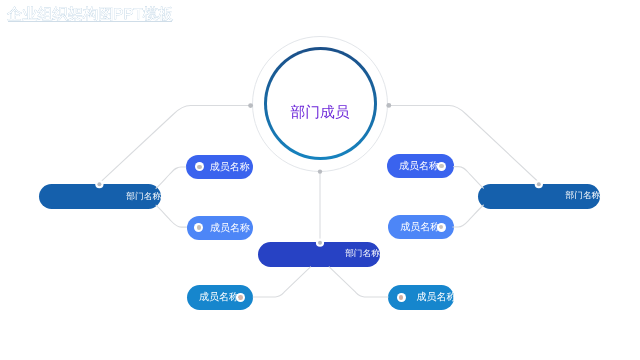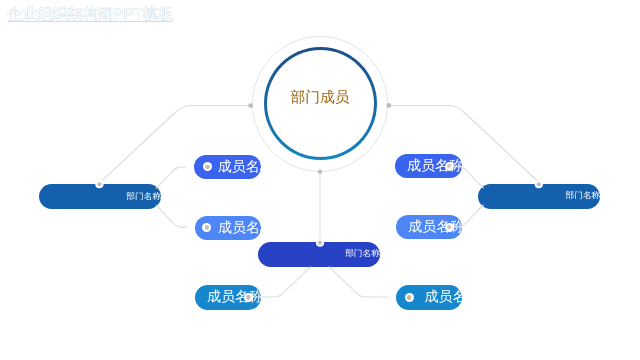--- a/index.html
+++ b/index.html
@@ -26,21 +26,21 @@
 
   
   .node{position:absolute;box-sizing:border-box;display:flex;align-items:center;
         border-radius:100px;color:#ffffff;white-space:nowrap;}
   .node .lbl{display:block;}
   .member{position:absolute;display:block;}
   .member .lbl{position:absolute;top:50%;transform:translateY(-50%);}
   .member .dot{position:absolute;top:50%;margin-top:-4.5px;}
 
   .dept{justify-content:flex-end;font-size:8.7px;letter-spacing:0px;}
-  .member{font-size:14px;letter-spacing:0px;justify-content:center;margin-left:8px;}
+  .member{font-size:10px;letter-spacing:0px;justify-content:center;}
   .member.righticon{flex-direction:row-reverse;}
   .dot{width:9px;height:9px;border-radius:50%;background:#fff;
        display:flex;align-items:center;justify-content:center;flex:0 0 auto;}
   .dot i{display:block;width:4.4px;height:4.4px;border-radius:50%;}
 
   
   #hub-outer{position:absolute;border-radius:50%;border:1px solid #e3e6ea;
      background:#fff;box-sizing:border-box;}
   #hub-inner{position:absolute;border-radius:50%;box-sizing:border-box;}
   #hub-label{position:absolute;display:flex;align-items:center;justify-content:center;
@@ -82,21 +82,21 @@
         <circle cx="99.4" cy="184.2" r="2" fill="#b9bcc1"></circle>
         <circle cx="538.8" cy="184.2" r="4.1" fill="#ffffff"></circle>
         <circle cx="538.8" cy="184.2" r="2" fill="#b9bcc1"></circle>
         <circle cx="320" cy="242.7" r="4.1" fill="#ffffff"></circle>
         <circle cx="320" cy="242.7" r="2" fill="#b9bcc1"></circle>
       </g>
   </svg>
 
   <div id="hub-outer" style="left: 252px; top: 35.5px; width: 136px; height: 136px; border-color: rgb(227, 230, 234);"></div>
   <div id="hub-inner" style="left: 263.5px; top: 47px; width: 113px; height: 113px; border: 3px solid transparent; background: linear-gradient(rgb(255, 255, 255), rgb(255, 255, 255)) padding-box padding-box, linear-gradient(rgb(27, 79, 136) 0%, rgb(22, 131, 191) 100%) border-box border-box;"></div>
-  <div id="hub-label" style="left: 263.5px; top: 42px; width: 113px; height: 113px; color: #a16207;">部门成员</div>
+  <div id="hub-label" style="left: 263.5px; top: 57px; width: 113px; height: 113px; color: #6d28d9;">部门成员</div>
 
   <div id="nodes">
       <div class="node dept" style="left: 38.7px; top: 184.3px; width: 122.4px; height: 25px; background: rgb(21, 96, 172);">
         <span class="lbl">部门名称</span>
       </div>
       <div class="node dept" style="left: 478.3px; top: 183.9px; width: 122px; height: 25px; background: rgb(21, 96, 172);">
         <span class="lbl">部门名称</span>
       </div>
       <div class="node dept" style="left: 258.1px; top: 242.4px; width: 121.8px; height: 24.2px; background: rgb(39, 66, 196);">
         <span class="lbl">部门名称</span>

